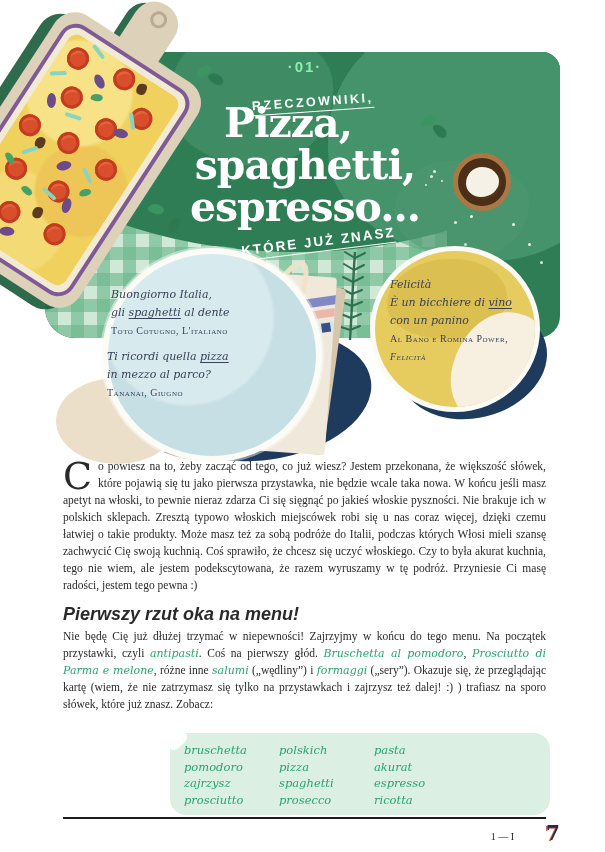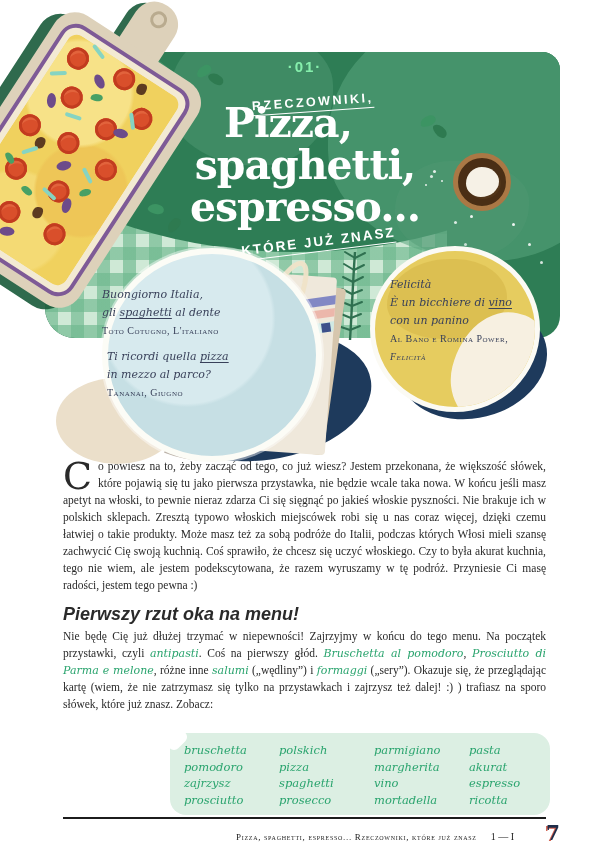--- a/index.html
+++ b/index.html
@@ -103,21 +103,21 @@
   .plate-left{position:absolute;left:102px;top:248px;width:220px;height:214px;border-radius:50%;
         background:radial-gradient(circle at 38% 32%, #d7eaee 0 45%, rgba(0,0,0,0) 47%),#c6dfe4;
         border:6px solid #fcfcf6;box-sizing:border-box;z-index:5;
         box-shadow:0 0 0 2px rgba(255,255,255,.45);}
   .quote{position:absolute;color:#39415a;}
   .quote .ln{font-family:"DejaVu Serif",serif;font-style:italic;font-size:11px;line-height:18px;}
   .quote .attr{font-variant:small-caps;font-size:10px;letter-spacing:.5px;line-height:18px;
         font-family:"Liberation Serif",serif;}
   .quote .attr.it{font-style:italic;}
   .u{text-decoration:underline;text-underline-offset:2px;}
-  .ql1{left:102px;top:286px;width:170px;z-index:6;}
+  .ql1{left:111px;top:286px;width:170px;z-index:6;}
   .ql2{left:107px;top:348px;width:170px;z-index:6;}
 
   
   .plate-right{position:absolute;left:370px;top:246px;width:170px;height:166px;border-radius:50%;
         background:#e6cc5f;border:5px solid #fbfaf4;box-sizing:border-box;overflow:hidden;z-index:3;}
   .pr-dark{position:absolute;left:12px;top:8px;width:120px;height:80px;background:#d9bc4e;
         border-radius:55% 45% 50% 50%/60% 50% 55% 45%;opacity:.8;}
   .pr-white{position:absolute;right:-14px;bottom:-22px;width:96px;height:118px;background:#f7f0e1;
         border-radius:55% 45% 50% 50%/60% 50% 55% 45%;transform:rotate(14deg);}
   .qr{left:390px;top:276px;width:150px;z-index:6;}
@@ -312,34 +312,27 @@
           <div class="word">zajrzysz</div>
           <div class="word">prosciutto</div>
         </div>
         <div>
           <div class="word">polskich</div>
           <div class="word">pizza</div>
           <div class="word">spaghetti</div>
           <div class="word">prosecco</div>
         </div>
         <div>
-          <div class="word">parmigiano</div>
-          <div class="word">margherita</div>
-          <div class="word">vino</div>
-          <div class="word">mortadella</div>
-        </div>
-        <div>
           <div class="word">pasta</div>
           <div class="word">akurat</div>
           <div class="word">espresso</div>
           <div class="word">ricotta</div>
         </div>
       </div>
   </div>
 
   <div class="footer-rule"></div>
   <div class="footer">
-    <span class="running">Pizza, spaghetti, espresso... Rzeczowniki, które już znasz</span>
     <span class="marker">1 — I</span>
     <span class="pagenum">7</span>
   </div>
 
 </div>
 
 </body></html>

